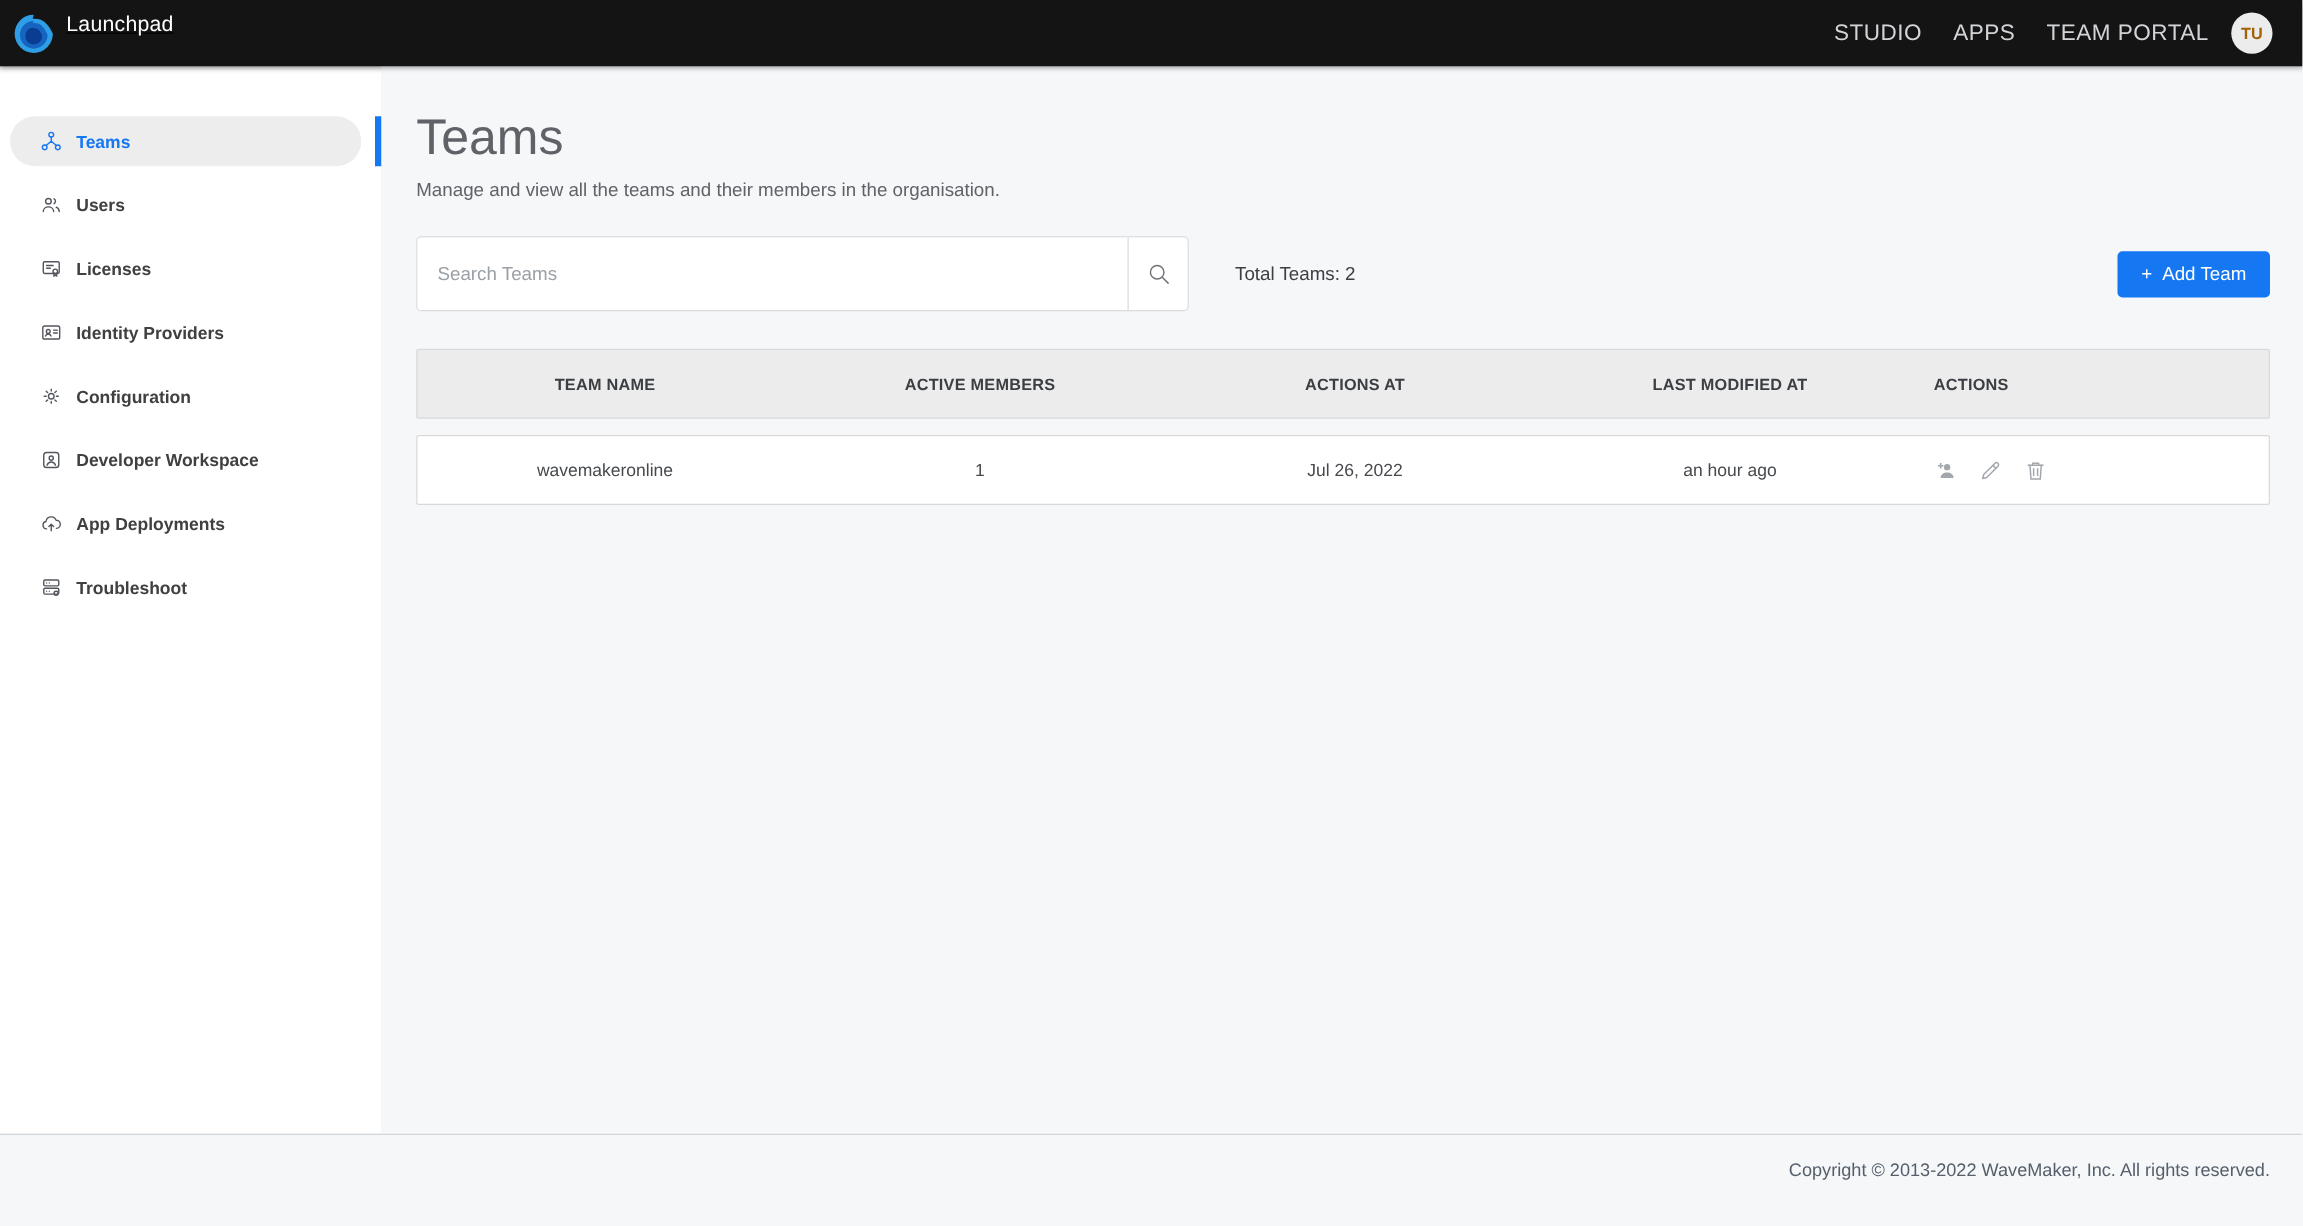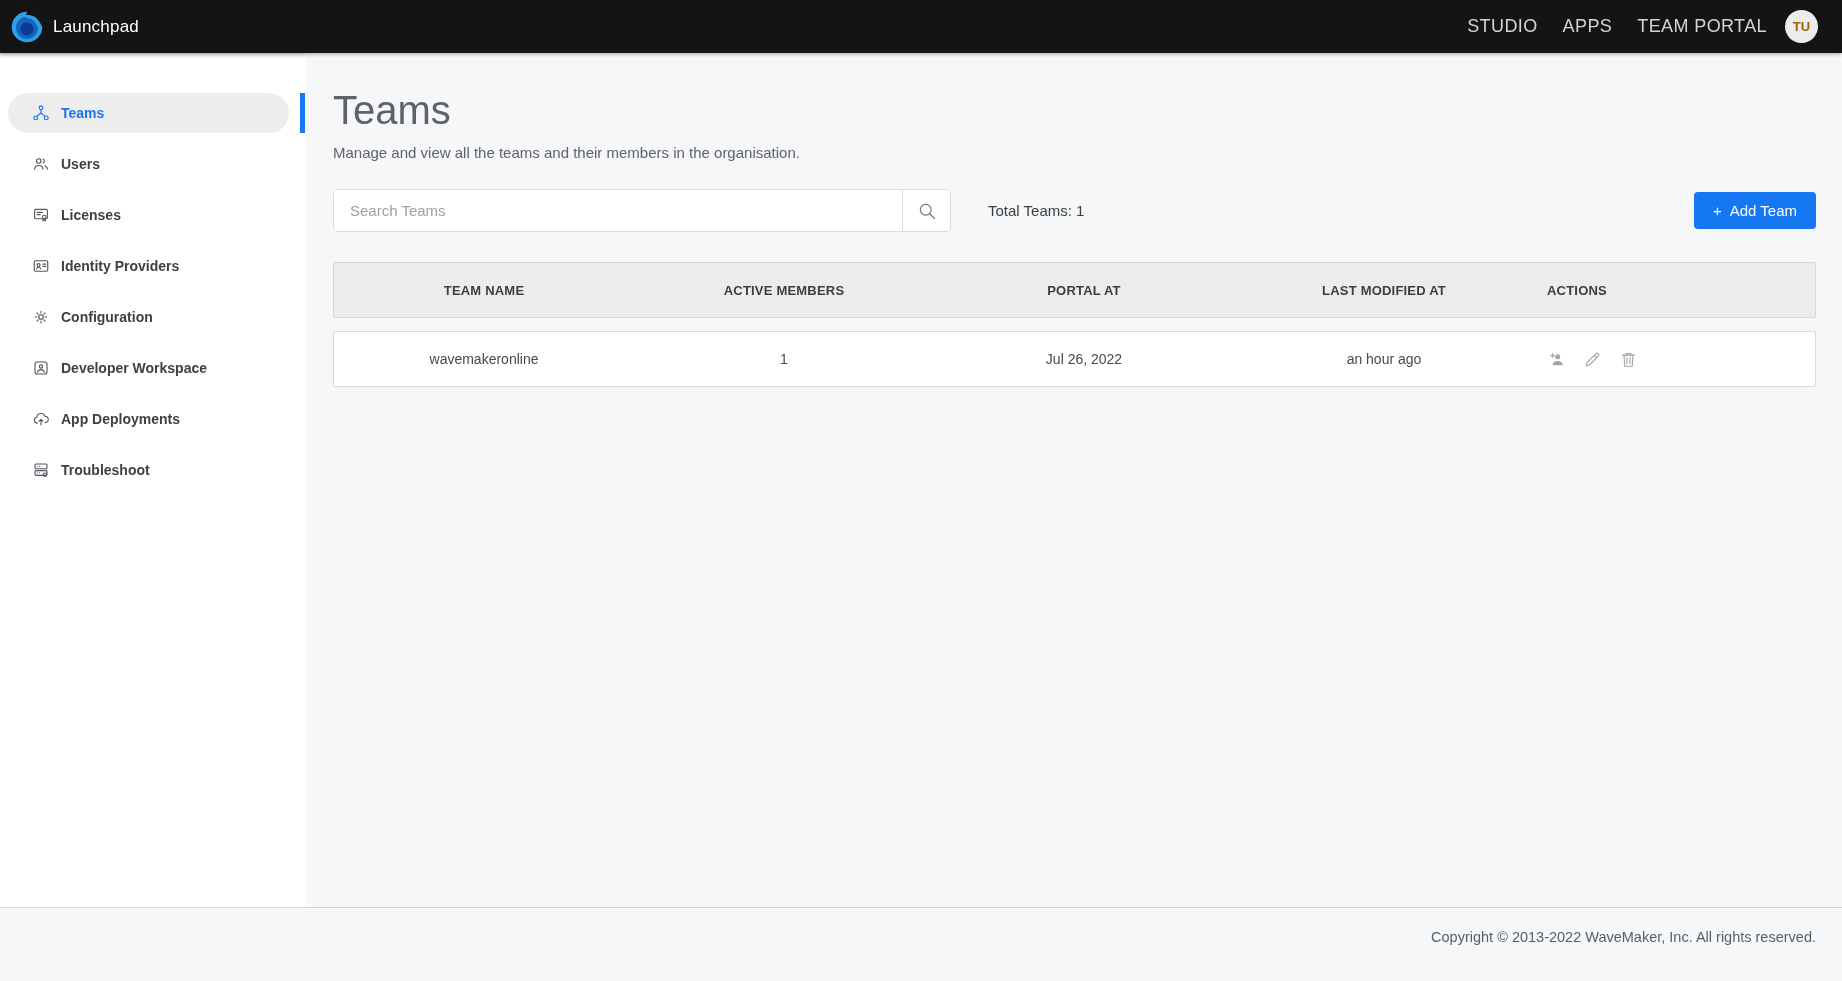--- a/index.html
+++ b/index.html
@@ -4,21 +4,21 @@
 <style>
   * { margin:0; padding:0; box-sizing:border-box; }
   html,body { width:1842px; height:981px; overflow:hidden; }
   body { font-family:"Liberation Sans", sans-serif; background:#f5f7f9; }
   .page { width:1842px; height:981px; display:flex; flex-direction:column; }
 
   
   .topbar { height:53px; background:#141414; display:flex; align-items:center;
             padding:0 24px 0 10px; position:relative; z-index:5;
             box-shadow:0 1px 4px rgba(0,0,0,0.35); flex:0 0 53px; }
-  .brand { display:flex; align-items:center; gap:9px; }
+  .brand { display:flex; align-items:flex-start; gap:9px;text-decoration:underline; }
   .brand-logo { width:34px; height:34px; display:block; }
   .brand-title { color:#ffffff; font-size:17px; letter-spacing:0.2px; }
   .topnav { margin-left:auto; display:flex; align-items:center; }
   .topnav-link { color:#d2d4d7; font-size:18px; letter-spacing:0.4px; margin-left:25px;
                  cursor:pointer; }
   .avatar { width:33px; height:33px; border-radius:50%; background:#ececec; color:#a16207;
             font-size:13px; font-weight:bold; display:flex; align-items:center; justify-content:center;
             margin-left:18px; cursor:pointer; }
 
   
@@ -38,21 +38,21 @@
               background:#1677f3; }
   .nav-item.active .nav-icon, .nav-item.active .nav-label { position:relative; z-index:1; }
   .nav-item.active .nav-icon svg { stroke:#1677f3; }
   .nav-item.active .nav-label { color:#1677f3; }
 
   .main { flex:1 1 auto; background:#f5f7f9; padding:35px 26px 0 28px; min-width:0; }
   .page-title { font-size:40px; color:#5f6368; font-weight:400; line-height:1.1; }
   .page-subtitle { font-size:15px; color:#5f6368; margin-top:12px; }
 
   .toolbar { margin-top:28px; display:flex; align-items:center; }
-  .search-group { display:flex; width:618px; height:43px; background:#ffffff;
+  .search-group { display:flex; width:618px; height:60px; background:#ffffff;
                   border:1px solid #d9dbde; border-radius:4px; overflow:hidden; }
   .search-input { flex:1 1 auto; border:none; outline:none; font-size:15px; color:#3c4043;
                   padding:0 16px; font-family:"Liberation Sans", sans-serif; }
   .search-input::placeholder { color:#9aa0a6; }
   .search-btn { flex:0 0 48px; border-left:1px solid #d9dbde; display:flex; align-items:center;
                 justify-content:center; cursor:pointer; background:#ffffff; }
   .search-btn svg { width:20px; height:20px; stroke:#6f7377; fill:none; stroke-width:1.4;
                     stroke-linecap:round; }
   .total-teams { margin-left:37px; font-size:15px; color:#3c4043; }
   .add-team-btn { margin-left:auto; height:37px; padding:0 19px; background:#1677f3; color:#ffffff;
@@ -196,32 +196,32 @@
       <div class="toolbar">
         <div class="search-group">
           <input class="search-input" type="text" placeholder="Search Teams" style="">
           <span class="search-btn">
             <svg viewBox="0 0 24 24">
                 <circle cx="10.5" cy="10.5" r="6.5"></circle>
                 <line x1="15.6" y1="15.6" x2="21" y2="21"></line>
               </svg>
           </span>
         </div>
-        <span class="total-teams">Total Teams: 1</span>
+        <span class="total-teams">Total Teams: 2</span>
         <button class="add-team-btn">
           <span>+</span>
           <span>Add Team</span>
         </button>
       </div>
 
       <div class="table">
         <div class="t-head">
           <span class="cell">TEAM NAME</span>
           <span class="cell">ACTIVE MEMBERS</span>
-          <span class="cell">PORTAL AT</span>
+          <span class="cell">ACTIONS AT</span>
           <span class="cell">LAST MODIFIED AT</span>
           <span class="cell actions">ACTIONS</span>
         </div>
         <div class="t-row">
           <span class="cell">wavemakeronline</span>
           <span class="cell">1</span>
           <span class="cell">Jul 26, 2022</span>
           <span class="cell">an hour ago</span>
           <span class="cell actions">
             <span class="action-btn">

